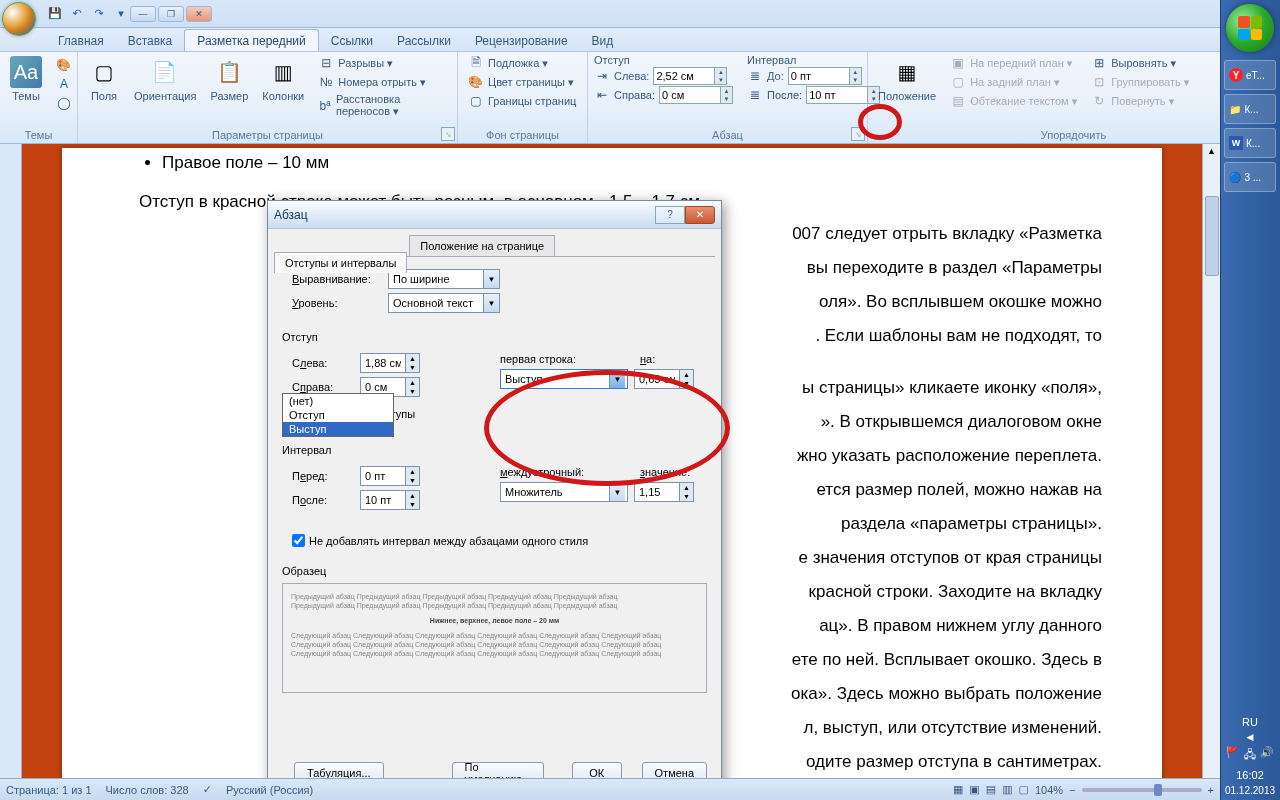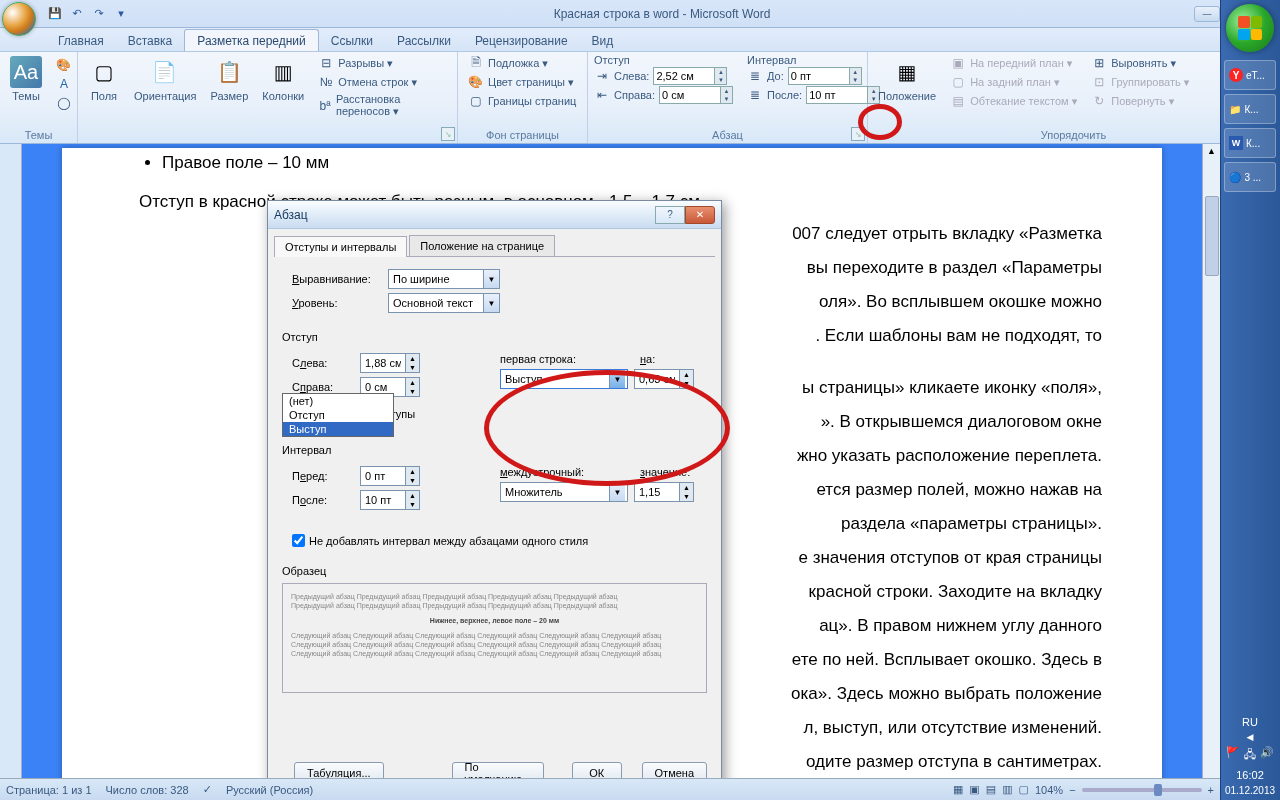--- a/index.html
+++ b/index.html
@@ -32,21 +32,21 @@
 .hitem { display:flex; align-items:center; gap:4px; padding:1px 4px; font-size:11px; color:#3a5a80; cursor:pointer; border-radius:2px;}
 .small-icon{width:16px;height:16px;display:inline-flex;align-items:center;justify-content:center;font-size:12px;}
 .field-row{display:flex;align-items:center;gap:4px;font-size:11px;color:#3a5a80;}
 .spinner{display:inline-flex;align-items:center;border:1px solid #8aa;background:#fff;height:18px;}
 .spinner input{border:none;width:60px;font-size:11px;padding:0 2px;outline:none;}
 .spin-btns{display:flex;flex-direction:column;width:12px;border-left:1px solid #8aa;}
 .spin-btns span{height:8px;font-size:6px;text-align:center;line-height:8px;background:#e0e8f0;cursor:pointer;}
 
 .doc-area { position:absolute; top:144px; left:0; right:60px; bottom:22px; background:#6b8fc0; display:flex;}
 .doc-ruler-v { width:22px; background:#d8e8f8; border-right:1px solid #aac;}
-.doc-page-wrap { flex:1; overflow:hidden; background:#3b82f6; position:relative;}
+.doc-page-wrap { flex:1; overflow:hidden; background:#c2410c; position:relative;}
 .doc-page { background:#fff; margin:4px 40px; min-height:700px; box-shadow:0 0 6px rgba(0,0,0,0.3); padding:0 60px 40px 60px; font-family:"Times New Roman",serif; font-size:17px; line-height:1.8; color:#000; text-align:justify;}
 .doc-page ul{list-style:disc;padding-left:40px;}
 .doc-page p{ text-indent:2em; margin-top:4px;}
 .scroll-v { width:18px; background:#e8f0f8; border-left:1px solid #aac; display:flex; flex-direction:column; align-items:center;}
 .scroll-thumb{width:14px;height:80px;background:#c0d0e8;border:1px solid #9ab;border-radius:2px;margin-top:40px;}
 
 .status-bar { position:absolute; bottom:0; left:0; right:60px; height:22px; background:linear-gradient(#d8e8f8,#c8daf0); display:flex; align-items:center; font-size:11px; color:#3a5a80; border-top:1px solid #9ab; padding:0 6px; gap:14px;}
 .status-right{margin-left:auto;display:flex;align-items:center;gap:6px;}
 .zoom-slider{width:120px;height:4px;background:#aac;position:relative;border-radius:2px;}
 .zoom-thumb{position:absolute;top:-4px;left:60%;width:8px;height:12px;background:#6a8ac0;border-radius:2px;}
@@ -61,21 +61,21 @@
 .tray-icons{display:flex;gap:4px;flex-wrap:wrap;justify-content:center;}
 .tray-icons span{font-size:11px;}
 
 .dialog { position:absolute; top:200px; left:267px; width:455px; height:595px; background:#f0f0f0; border:1px solid #7a8aa0; box-shadow:3px 3px 12px rgba(0,0,0,0.4); font-size:11px;}
 .dlg-title{height:28px;background:linear-gradient(#fafdff,#e0ecf8 50%,#cadcf0);display:flex;align-items:center;padding:0 6px;font-size:12px;color:#1a3a60;border-bottom:1px solid #b0c8e0;}
 .dlg-title-btns{margin-left:auto;display:flex;gap:0;}
 .dlg-tbtn{width:30px;height:18px;border:1px solid #8aa;background:linear-gradient(#f0f6fc,#d8e8f8);display:flex;align-items:center;justify-content:center;font-size:10px;color:#3a5a80;cursor:pointer;}
 .dlg-tbtn.close{background:linear-gradient(#e89070,#c85838);color:#fff;border-color:#a04828;border-radius:0 3px 3px 0;}
 .dlg-tabs{display:flex;margin:6px 6px 0;border-bottom:1px solid #aab;}
 .dlg-tab{padding:4px 10px;border:1px solid #aab;border-bottom:none;background:#e8e8e8;margin-right:2px;cursor:pointer;font-size:11px;}
-.dlg-tab.active{background:#f8f8f8;position:relative;top:1px;}
+.dlg-tab.active{background:#f8f8f8;position:relative;top:17px;}
 .dlg-body{padding:8px 14px;}
 .dlg-section-title{font-size:11px;margin:8px 0 6px;color:#000;}
 .dlg-row{display:flex;align-items:center;margin:4px 0;gap:8px;}
 .dlg-label{width:88px;font-size:11px;}
 .u{text-decoration:underline;}
 .combo{display:inline-flex;border:1px solid #7a94b0;background:#fff;height:20px;align-items:center;}
 .combo input{border:none;font-size:11px;padding:0 4px;outline:none;}
 .combo-arrow{width:16px;height:18px;background:linear-gradient(#e8f0fc,#c8daf0);border-left:1px solid #7a94b0;display:flex;align-items:center;justify-content:center;font-size:8px;cursor:pointer;}
 .dlg-spinner{display:inline-flex;border:1px solid #7a94b0;background:#fff;height:20px;}
 .dlg-spinner input{border:none;width:44px;font-size:11px;padding:0 4px;outline:none;}
@@ -97,21 +97,20 @@
 <div class="title-bar">
   <div class="office-btn">
       <div class="office-orb"></div>
     </div>
   <div class="qat">
     <div class="qat-btn">💾</div>
     <div class="qat-btn">↶</div>
     <div class="qat-btn">↷</div>
     <div class="qat-btn">▾</div>
   </div>
-  <div class="title-text">Красная строка в word - Microsoft Word</div>
   <div class="win-btns">
     <div class="win-btn">—</div>
     <div class="win-btn">❐</div>
     <div class="win-btn win-close">✕</div>
   </div>
 </div>
 
 <div class="tabs">
   <div class="tab">Главная</div>
   <div class="tab">Вставка</div>
@@ -163,28 +162,29 @@
           <div class="icon-box">▥</div>
           <div class="vbtn-label">Колонки</div>
         </div>
       <div class="hlist">
         <div class="hitem">
             <span class="small-icon">⊟</span>
             <span>Разрывы ▾</span>
           </div>
         <div class="hitem">
             <span class="small-icon">№</span>
-            <span>Отмена строк ▾</span>
+            <span>Номера отрыть ▾</span>
           </div>
         <div class="hitem">
             <span class="small-icon">bª</span>
             <span>Расстановка переносов ▾</span>
           </div>
       </div>
     </div>
+    <div class="rgroup-label">Параметры страницы</div>
     <div class="rgroup-launcher">↘</div>
   </div>
 
   <div class="rgroup" style="width:130px">
     <div class="rgroup-body">
         <div class="hlist">
       <div class="hitem">
             <span class="small-icon">🗎</span>
             <span>Подложка ▾</span>
           </div>

